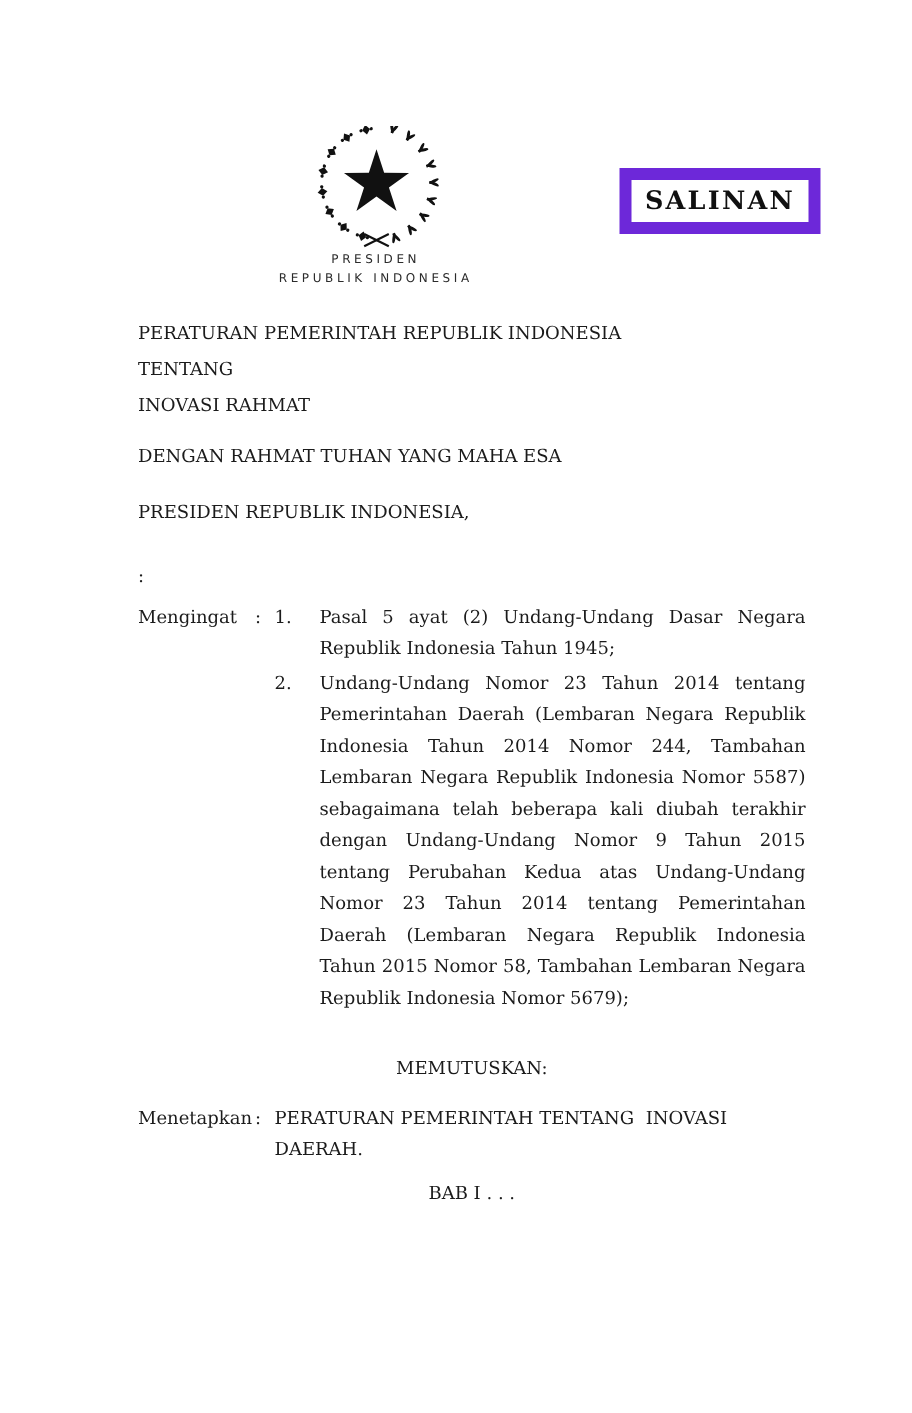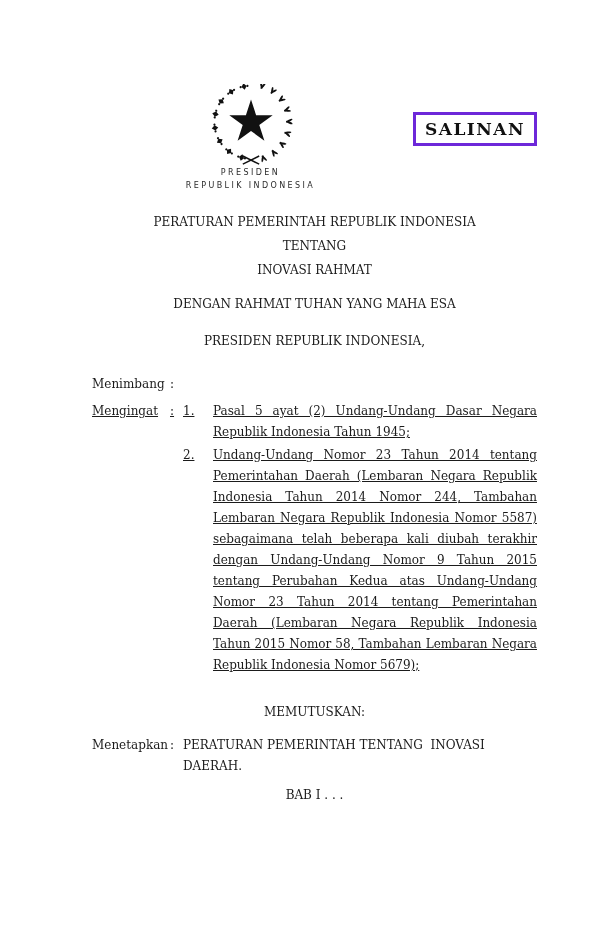--- a/index.html
+++ b/index.html
@@ -11,36 +11,36 @@
   
   .letterhead{position:absolute;top:84px;left:0;width:501px;text-align:center;}
   .emblem{display:block;margin:0 auto;width:96px;height:82px;}
   .lh-line{
     font-family:"DejaVu Sans",sans-serif;font-size:8px;letter-spacing:2.4px;
     color:#2b2b2b;line-height:13px;white-space:nowrap;
   }
   
   .salinan{
     position:absolute;top:112px;left:413px;width:118px;height:28px;
-    border:3px solid #6d28d9;display:flex;align-items:center;justify-content:center;
+    border:8px solid #6d28d9;display:flex;align-items:center;justify-content:center;
     font-weight:bold;font-size:17px;letter-spacing:1.5px;
     font-family:"DejaVu Serif",serif;color:#101010;background:#fff;
   }
   
   .content{
     position:absolute;top:210px;left:92px;width:445px;
     font-size:12px;line-height:21px;
   }
   .title-block{text-align:center;line-height:24px;}
-  .center-line{text-align:center;}
+  .center-line{text-align:left;}
   .invocation{margin-top:12px;}
   .authority{margin-top:16px;}
   .clause{display:grid;grid-template-columns:78px 13px 1fr;}
   .clause-menimbang{margin-top:22px;}
-  .clause-mengingat{margin-top:6px;text-decoration:underline;}
+  .clause-mengingat{margin-top:6px;}
   .clause-menetapkan{margin-top:12px;}
   .just{text-align:justify;}
   .list-item{display:grid;grid-template-columns:30px 1fr;}
   .list-item + .list-item{margin-top:2px;}
   .memutuskan{margin-top:26px;text-align:center;}
   .prewrap{white-space:pre-wrap;}
   .catchword{margin-top:8px;text-align:center;}
 </style>
 </head>
 <body>
@@ -102,21 +102,20 @@
     <div class="title-block">
       <div class="center-line">PERATURAN PEMERINTAH REPUBLIK INDONESIA</div>
       <div class="center-line">TENTANG</div>
       <div class="center-line">INOVASI RAHMAT</div>
     </div>
 
     <div class="center-line invocation">DENGAN RAHMAT TUHAN YANG MAHA ESA</div>
     <div class="center-line authority">PRESIDEN REPUBLIK INDONESIA,</div>
 
     <div class="clause clause-menimbang">
-      <div>Menimbang</div>
       <div>:</div>
     </div>
 
     <div class="clause clause-mengingat">
       <div>Mengingat</div>
       <div>:</div>
       <div>
         <div class="list-item">
           <div>1.</div>
           <div class="just">Pasal 5 ayat (2) Undang-Undang Dasar Negara Republik Indonesia Tahun 1945;</div>

